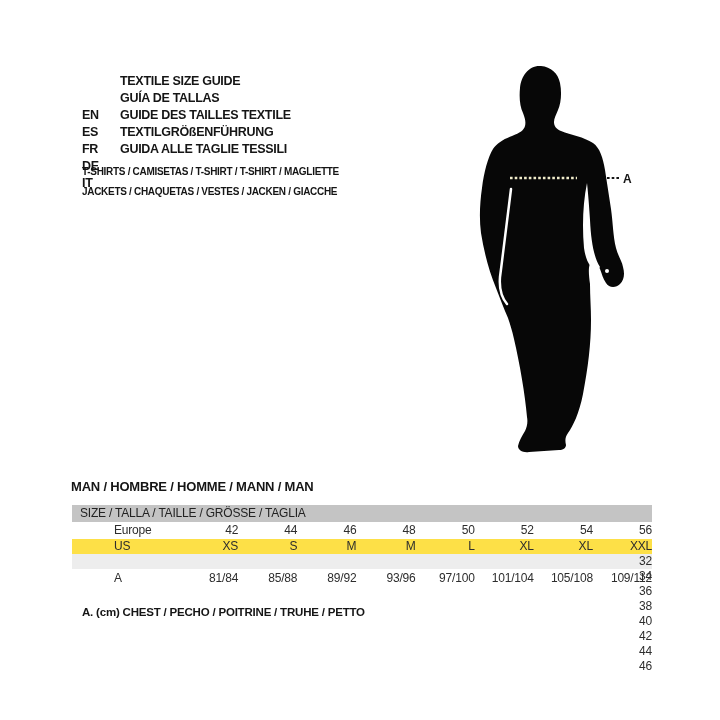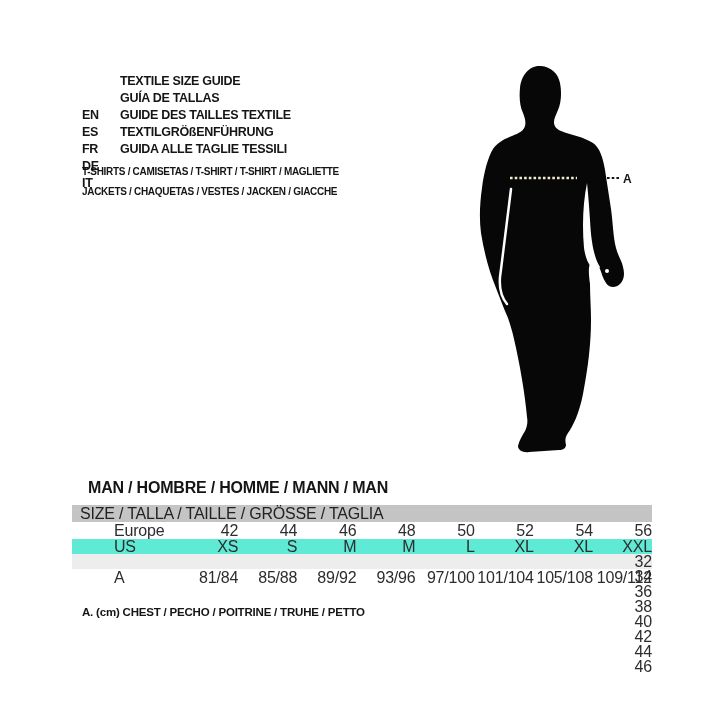--- a/index.html
+++ b/index.html
@@ -16,33 +16,33 @@
   .lang-code { width:38px;margin-top:34px; }
 
   
   .cats { position:absolute; left:82px; top:162px;
           font-weight:bold; font-size:10px; line-height:19.5px; letter-spacing:-0.3px; }
 
   
   .figure-svg { position:absolute; left:400px; top:40px; }
 
   
-  .man-title { position:absolute; left:88px; top:479px;
-               font-weight:bold; font-size:16px; letter-spacing:-0.2px; }
+  .man-title { position:absolute; left:71px; top:479px;
+               font-weight:bold; font-size:13px; letter-spacing:-0.2px; }
 
   
   .size-table { position:absolute; left:72px; top:505px; width:580px;
-                font-size:16px; color:#2d2d2d; letter-spacing:-0.2px; }
+                font-size:12px; color:#2d2d2d; letter-spacing:-0.2px; }
   .t-header { height:17px; line-height:17px; background:#c4c4c4;
               padding-left:8px; color:#222222; }
   .t-row   { display:flex; }
   .t-label { width:73px; padding-left:8px; box-sizing:border-box;margin-left:34px; }
   .t-cell  { flex:1; text-align:right; }
   .r0 { height:17px; line-height:17px; background:#ffffff; }
-  .r1 { height:15px; line-height:15px; background:#5eead4; }
+  .r1 { height:15px; line-height:15px; background:#fde047; }
   .r2 { height:15px; line-height:15px; background:#ededed;flex-direction:column; }
   .r3 { height:18px; line-height:18px; background:#ffffff; }
 
   
   .note { position:absolute; left:82px; top:606px;
           font-weight:bold; font-size:11.5px; letter-spacing:-0.2px; }
 </style>
 </head>
 <body>
 

